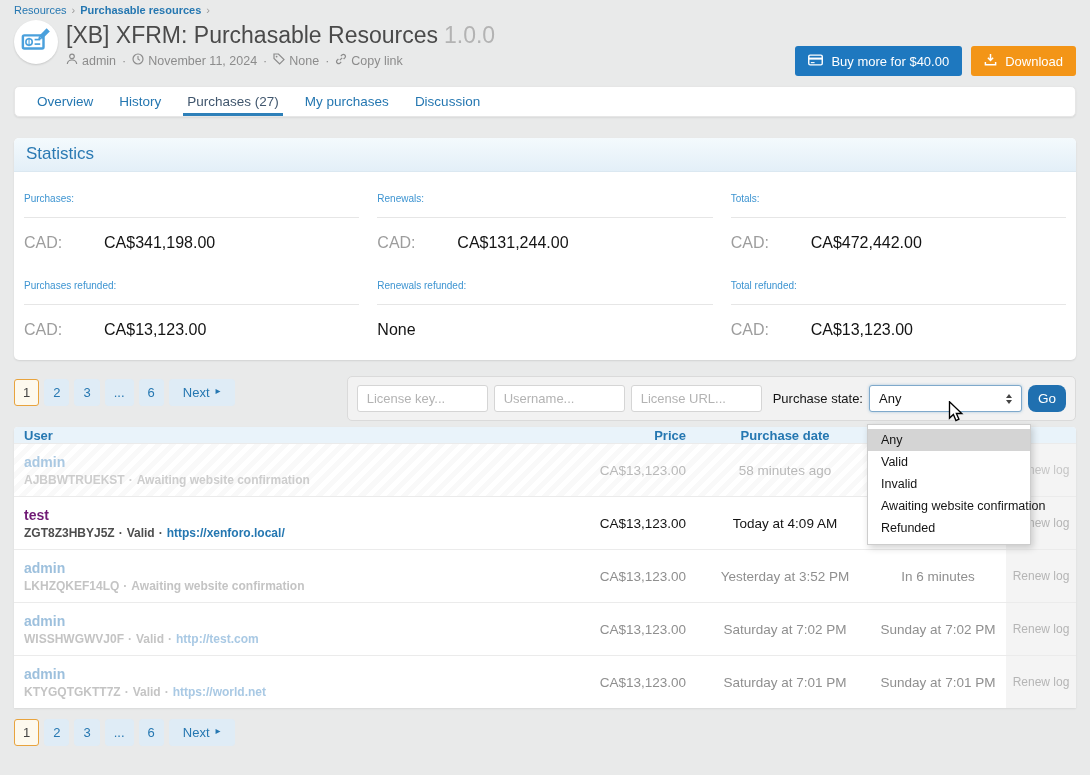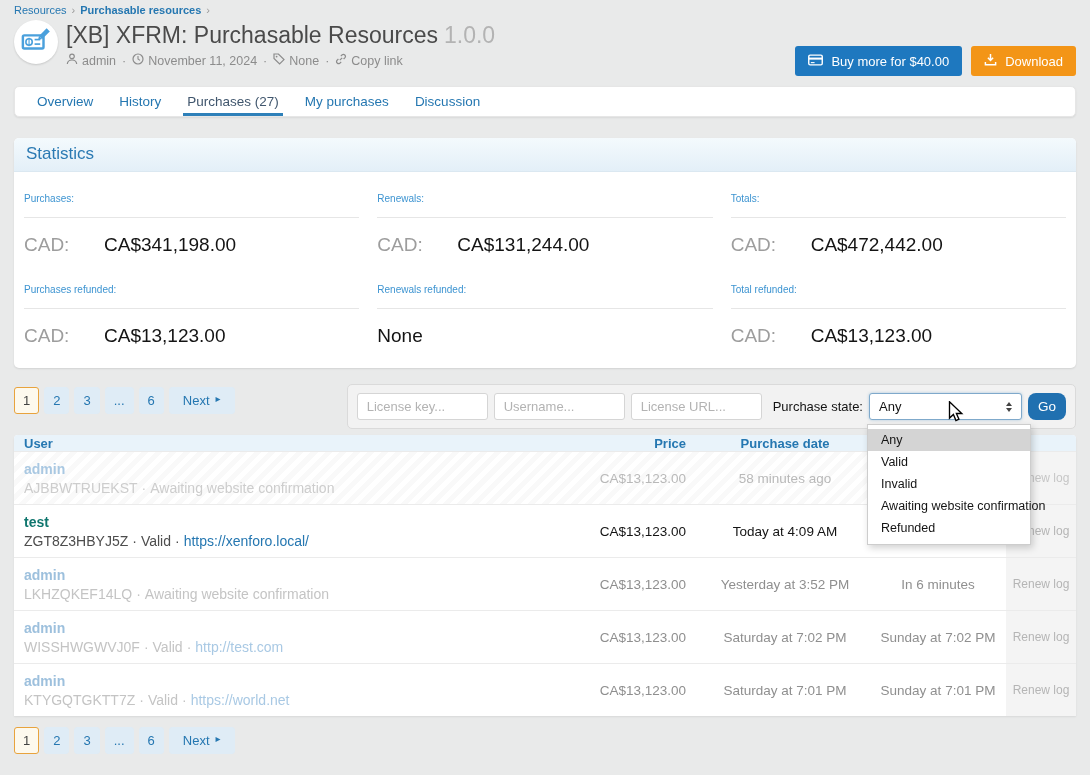--- a/index.html
+++ b/index.html
@@ -40,21 +40,21 @@
   .tab.active::after { content:""; position:absolute; left:9px; right:9px; bottom:0; height:3px; background:#2e80b9; }
 
   
   .block { margin:21px 14px 0; background:#fff; border-radius:5px; box-shadow:0 1px 2px rgba(0,0,0,.1); }
   .block-header { background:linear-gradient(#f4fafd,#e3eff8); color:#2b7ab3; font-size:17px;
                   padding:6px 12px 7px; border-bottom:1px solid #dbe8f1; border-radius:5px 5px 0 0; }
   .stats-grid { display:grid; grid-template-columns:1fr 1fr 1fr; column-gap:18px; padding:4px 10px 10px; }
   .stat-group { padding-top:17px; }
   .stat-title { color:#3d94d1; font-size:10px; }
   .stat-line { border-bottom:1px solid #e6e6e6; margin-top:13px; }
-  .stat-row { display:flex; padding:16px 0 11px; font-size:19px; }
+  .stat-row { display:flex; padding:16px 0 11px; font-size:16px; }
   .stat-label { width:80px; color:#9d9d9d; }
   .stat-value { color:#141414; }
   .stat-row.single .stat-label { width:0; overflow:hidden; }
 
   
   .controls-row { display:flex; margin:16px 14px 0; justify-content:space-between; align-items:flex-start; }
   .pagenav { display:flex; gap:5px; padding-top:3px; }
   .page-btn { min-width:24px; padding:5px 8px; background:#dfecf6; color:#2577b1; font-size:13px;
               border-radius:3px; border:1px solid #dfecf6; text-align:center; cursor:pointer; }
   .page-btn.current { background:#fdf9ee; border:1px solid #e8a33d; color:#434343; }
@@ -81,39 +81,39 @@
   .table-block { margin:6px 14px 0; background:#fff; border-radius:4px 4px 0 0; box-shadow:0 1px 2px rgba(0,0,0,.08); }
   .thead, .trow { display:grid; grid-template-columns:546px 140px 170px 136px 70px; }
   .thead { background:#e9f3fa; color:#2577b1; font-weight:bold; font-size:13px; height:16px;
            align-items:center; border-radius:4px 4px 0 0; }
   .th-user { padding-left:10px; }
   .th-price { text-align:right; padding-right:14px; }
   .th-center { text-align:center; }
   .trow { border-top:1px solid #ebebeb; min-height:53px; align-items:center; }
   .cell-user { padding:8px 10px; }
   .username { font-weight:bold; font-size:14px; }
-  .subtext { font-size:14px; margin-top:3px; }
+  .subtext { font-size:12px; margin-top:3px;font-weight:bold; }
   .subtext .dot { margin:0 4px; }
   .cell-price { text-align:right; padding-right:14px; font-size:13.5px; }
   .cell-pdate, .cell-expiry { text-align:center; font-size:13.5px; }
   .cell-renew { background:#f4f4f4; align-self:stretch; display:flex; align-items:center; justify-content:center; font-size:12px; }
   .cell-renew a { color:#b5b5b5; }
 
   .row-dim .username a { color:#9dc0dd; }
   .row-dim .subtext { color:#c4c4c4; }
   .row-dim .subtext a { color:#a9c9e4; }
   .row-dim .cell-price, .row-dim .cell-pdate, .row-dim .cell-expiry { color:#8f8f8f; }
 
   .row-dimmer .username a { color:#a9c8e2; }
   .row-dimmer .subtext { color:#cdcdcd; }
   .row-dimmer .cell-price, .row-dimmer .cell-pdate, .row-dimmer .cell-expiry { color:#b9b9b9; }
   .row-dimmer { background:repeating-linear-gradient(135deg, rgba(0,0,0,.025) 0 5px, transparent 5px 10px); }
   .row-dimmer .cell-renew a { color:#c6c6c6; }
 
-  .row-hl .username a { color:#0f766e; }
+  .row-hl .username a { color:#701a75; }
   .row-hl .subtext { color:#4d4d4d; }
   .row-hl .subtext a { color:#2577b1; }
   .row-hl .cell-price, .row-hl .cell-pdate, .row-hl .cell-expiry { color:#141414; }
 
   .bottom-nav { margin:8px 14px 0; }
 
   
   .dropdown { position:absolute; left:867px; top:424px; width:164px; background:#fff; border:1px solid #cdcdcd;
               box-shadow:2px 3px 7px rgba(0,0,0,.18); z-index:50; padding:4px 0 5px; }
   .dd-item { height:22px; line-height:22px; padding:0 13px; font-size:12.5px; color:#141414;

